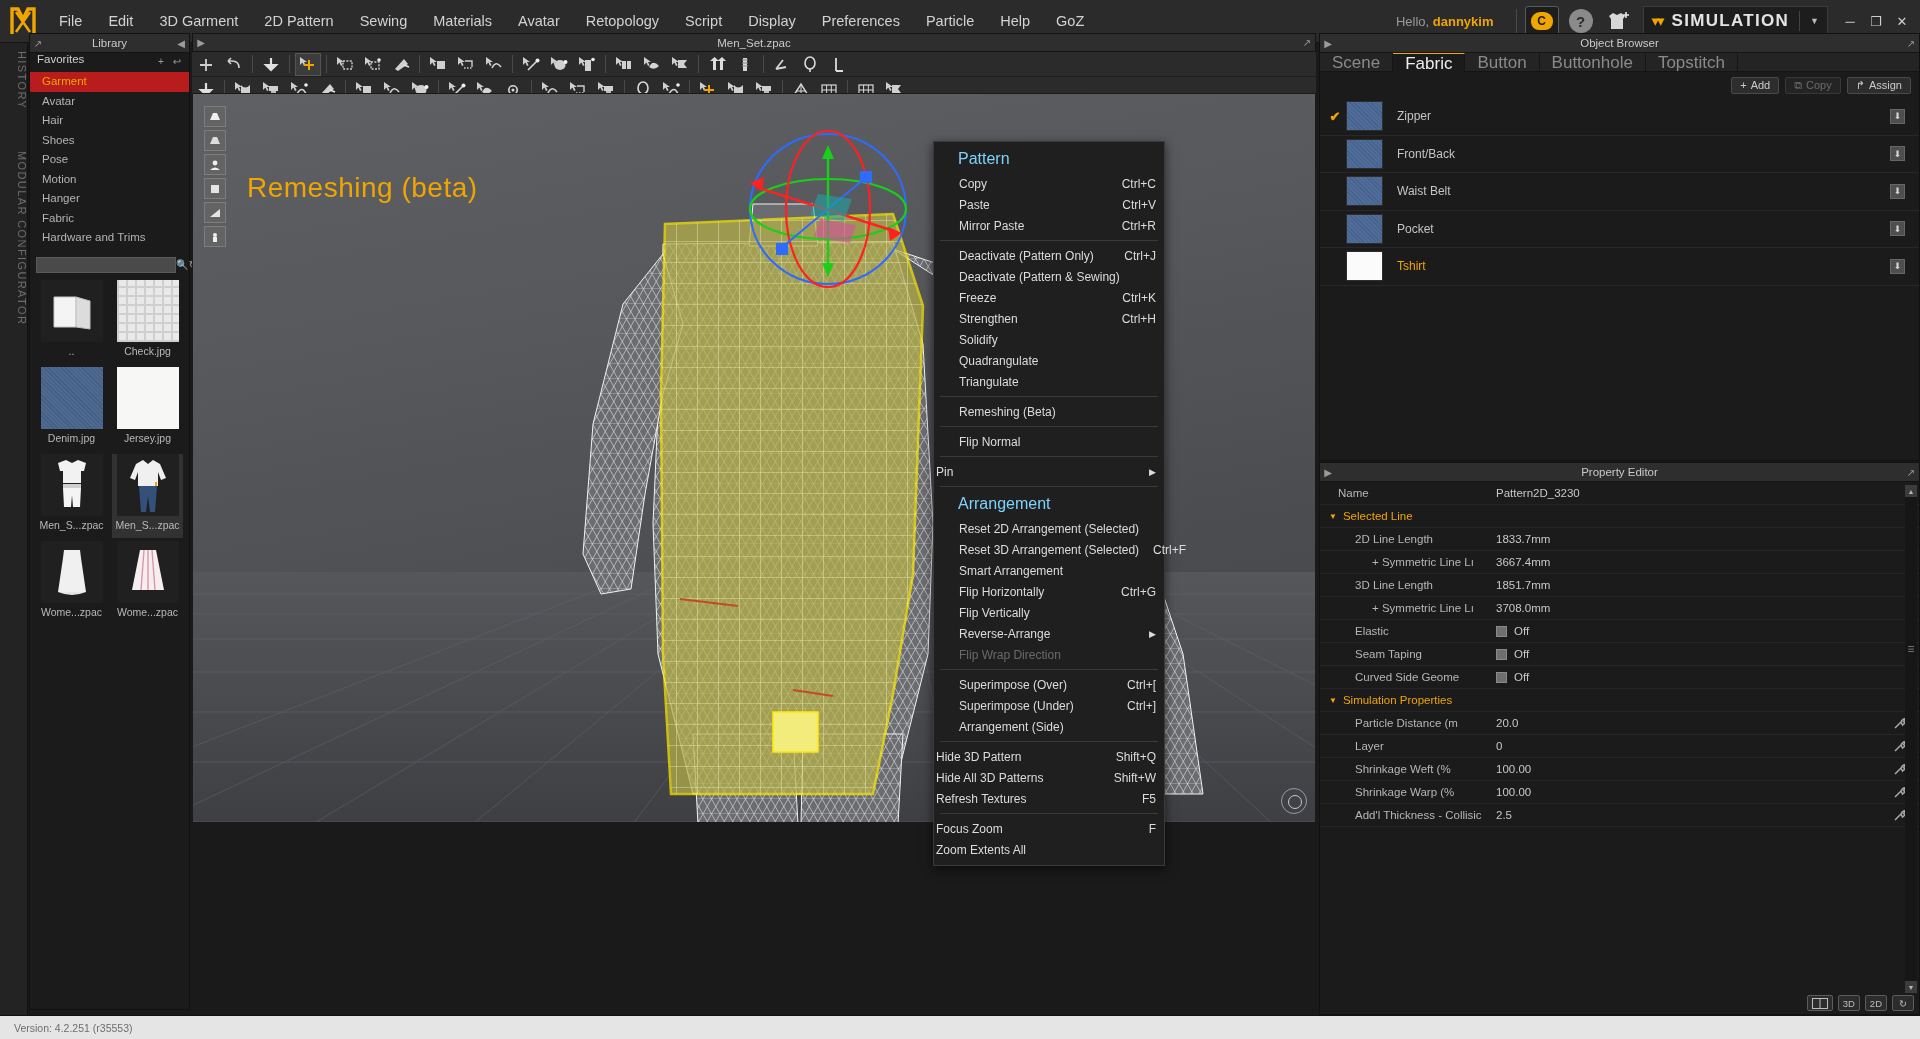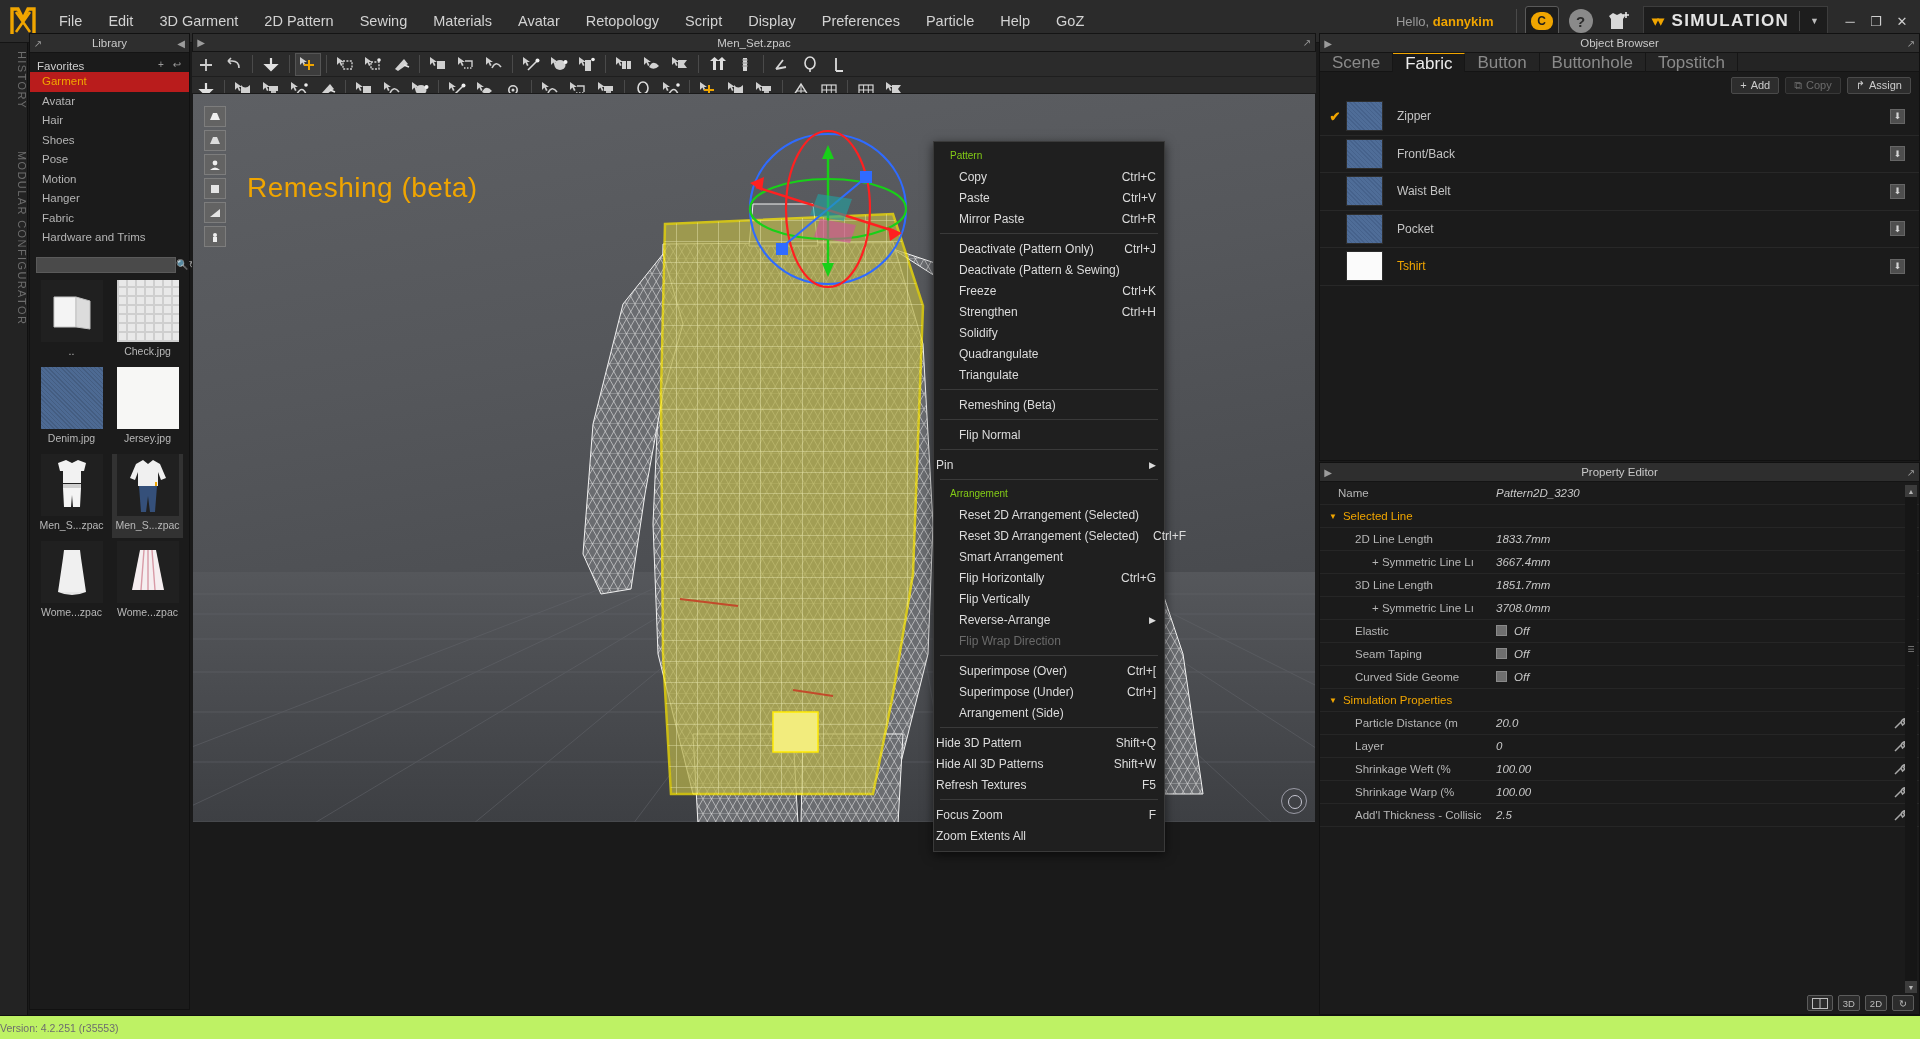--- a/index.html
+++ b/index.html
@@ -46,21 +46,21 @@
   #rail-mod  { top:108px; }
 
   
   #library { position:absolute; left:29px; top:33px; width:161px; height:977px; background:#1b1b1b;
     border:1px solid #111; }
   #lib-head { height:19px; background:#2e2e2e; display:flex; align-items:center;
     font-size:11.5px; color:#c9c9c9; border-bottom:1px solid #141414; }
   #lib-head .ttl { flex:1; text-align:center; }
   .tiny-ic { width:16px; height:16px; display:flex; align-items:center; justify-content:center;
     font-size:10px; color:#9c9c9c; }
-  #lib-favrow { height:19px; display:flex; align-items:flex-end; padding:0 4px 0 7px;
+  #lib-favrow { height:19px; display:flex; align-items:flex-start; padding:0 4px 0 7px;
     font-size:11.5px; color:#cfcfcf; background:#1b1b1b; }
   #lib-favrow .sp { flex:1; }
   .lib-cat { height:19.5px; line-height:19.5px; padding-left:12px; font-size:11.5px; color:#b4b4b4; }
   .lib-cat.sel { background:#b91c1c; color:#f0a500; }
   #lib-search { margin:8px 6px 6px 6px; height:18px; display:flex; align-items:center; }
   #lib-search input { flex:1; height:16px; background:#4a4a4a; border:1px solid #5a5a5a;
     color:#ddd; font-size:10px; padding:0 3px; font-family:"Liberation Sans", sans-serif; }
   #lib-grid { margin:2px 6px; display:grid; grid-template-columns:1fr 1fr; gap:3px 5px; }
   .thumbcell { height:84px; display:flex; flex-direction:column; align-items:center; }
   .thumbcell.sel { background:#323232; }
@@ -92,21 +92,21 @@
   .vsbtn { width:22px; height:21px; background:#636363; border:1px solid #7d7d7d; margin-bottom:3px;
     display:flex; align-items:center; justify-content:center; }
   #vp-corner { position:absolute; right:8px; bottom:8px; width:26px; height:26px;
     border:1px solid #9a9aa5; border-radius:50%; }
   #vp-corner:after { content:""; position:absolute; left:6px; top:6px; width:12px; height:12px;
     border:1px solid #c6c6d2; border-radius:50%; }
 
   
   #ctxmenu { position:absolute; left:933px; top:141px; width:232px; background:#1f1f1f;
     border:1px solid #3a3a3a; padding:4px 0 5px 0; z-index:40; box-shadow:0 3px 10px rgba(0,0,0,.6); }
-  .ctx-head { font-size:10px; color:#84cc16; padding:4px 0 5px 16px; }
+  .ctx-head { font-size:16px; color:#7dd3fc; padding:4px 0 5px 24px; }
   .ctx-item { height:21px; display:flex; align-items:center; padding:0 8px 0 25px;
     font-size:12px; color:#dcdcdc; position:relative; }
   .ctx-item.root { padding-left:2px;text-align:center; }
   .ctx-item.disabled { color:#6a6a6a; }
   .ctx-item .lbl { white-space:nowrap; }
   .ctx-item .sc { margin-left:auto; font-size:12px; color:#dcdcdc; padding-left:14px; }
   .ctx-item .arrow { margin-left:auto; font-size:9px; color:#dcdcdc; }
   .ctx-sep { height:1px; background:#3a3a3a; margin:4px 6px; }
 
   
@@ -135,39 +135,39 @@
     font-size:9px; color:#d5d5d5; }
 
   #propeditor { position:absolute; left:1319px; top:462px; width:601px; height:553px;
     background:#1b1b1b; border:1px solid #111; }
   #pe-head { height:19px; background:#2e2e2e; display:flex; align-items:center;
     font-size:11.5px; color:#c9c9c9; border-bottom:1px solid #141414; }
   #pe-head .ttl { flex:1; text-align:center; }
   .pe-row { height:23px; display:flex; align-items:center; border-bottom:1px solid #262626;
     font-size:11.5px; }
   .pe-row .k { width:176px; color:#b6b6b6; }
-  .pe-row .v { flex:1; color:#c8c8c8; display:flex; align-items:flex-start; gap:7px;font-style:italic; }
+  .pe-row .v { flex:1; color:#c8c8c8; display:flex; align-items:center; gap:7px; }
   .pe-row .wr { width:26px; color:#9e9e9e; font-size:12px; text-align:center; }
   .pe-group { height:23px; display:flex; align-items:center; color:#f0a500; font-size:11.5px;
     border-bottom:1px solid #262626; }
   .pe-group .tri { font-size:8px; margin:0 6px 0 9px; }
   .pe-ind1 { padding-left:35px; }
   .pe-ind2 { padding-left:52px; }
   .pe-ind0 { padding-left:18px; }
   .chkbox { width:11px; height:11px; background:#6f6f6f; border:1px solid #8a8a8a; }
   #pe-scroll { position:absolute; right:2px; top:22px; width:12px; height:508px; background:#161616; }
   #pe-scroll .up,#pe-scroll .dn { width:12px;height:12px;background:#3c3c3c;color:#b5b5b5;
     font-size:7px;display:flex;align-items:center;justify-content:center; }
   #pe-scroll .dn { position:absolute; bottom:0; }
   #pe-scroll .grip { position:absolute; top:160px; width:12px; height:14px; color:#888;
     font-size:8px; text-align:center; }
 
   
-  #statusbar { position:absolute; left:0; bottom:0; width:1920px; height:24px; background:#bef264;
-    display:flex; align-items:center; font-size:10.5px; color:#6e6e6e;
+  #statusbar { position:absolute; left:0; bottom:0; width:1920px; height:24px; background:#e5e5e5;
+    display:flex; align-items:center; padding-left:14px; font-size:10.5px; color:#6e6e6e;
     border-top:1px solid #111; }
   #bottomtools { position:absolute; right:6px; bottom:26px; height:20px; display:flex;
     align-items:center; gap:5px; }
   .bt { height:16px; min-width:22px; padding:0 4px; border:1px solid #5c5c5c; background:#2c2c2c;
     font-size:9.5px; color:#bdbdbd; display:flex; align-items:center; justify-content:center;
     border-radius:2px; }
 
   svg { display:block; }
 </style>
 </head>

